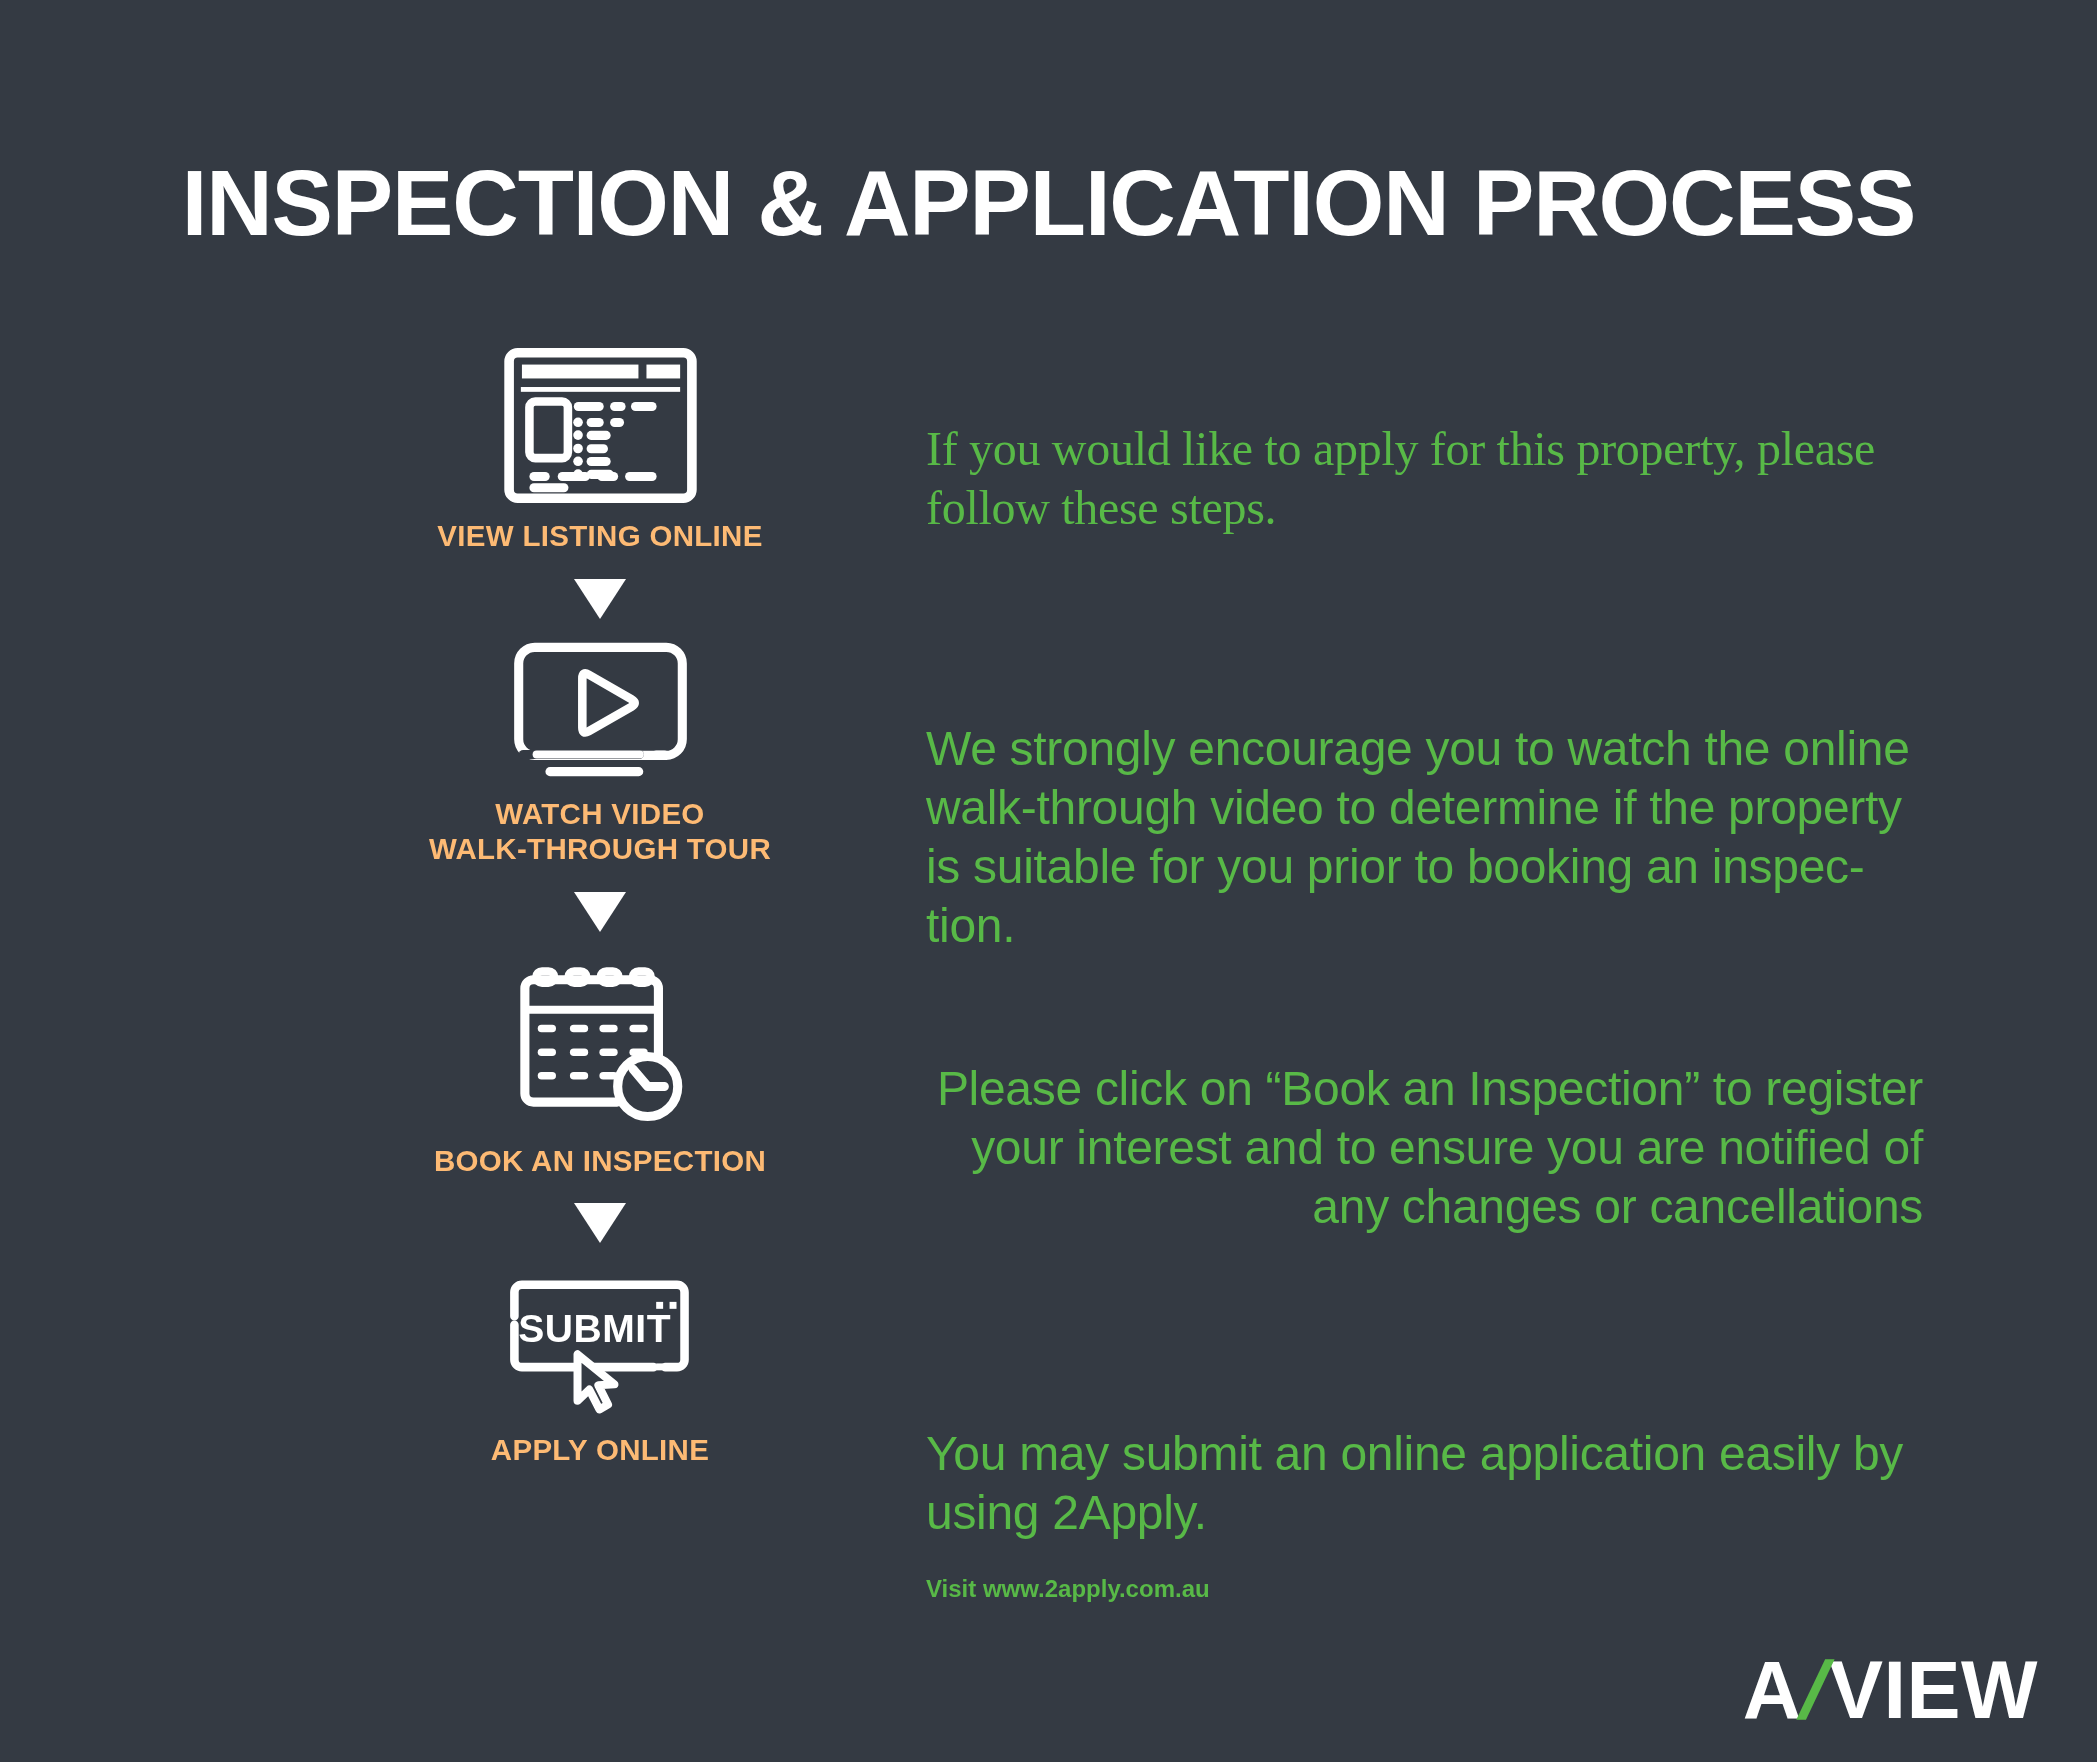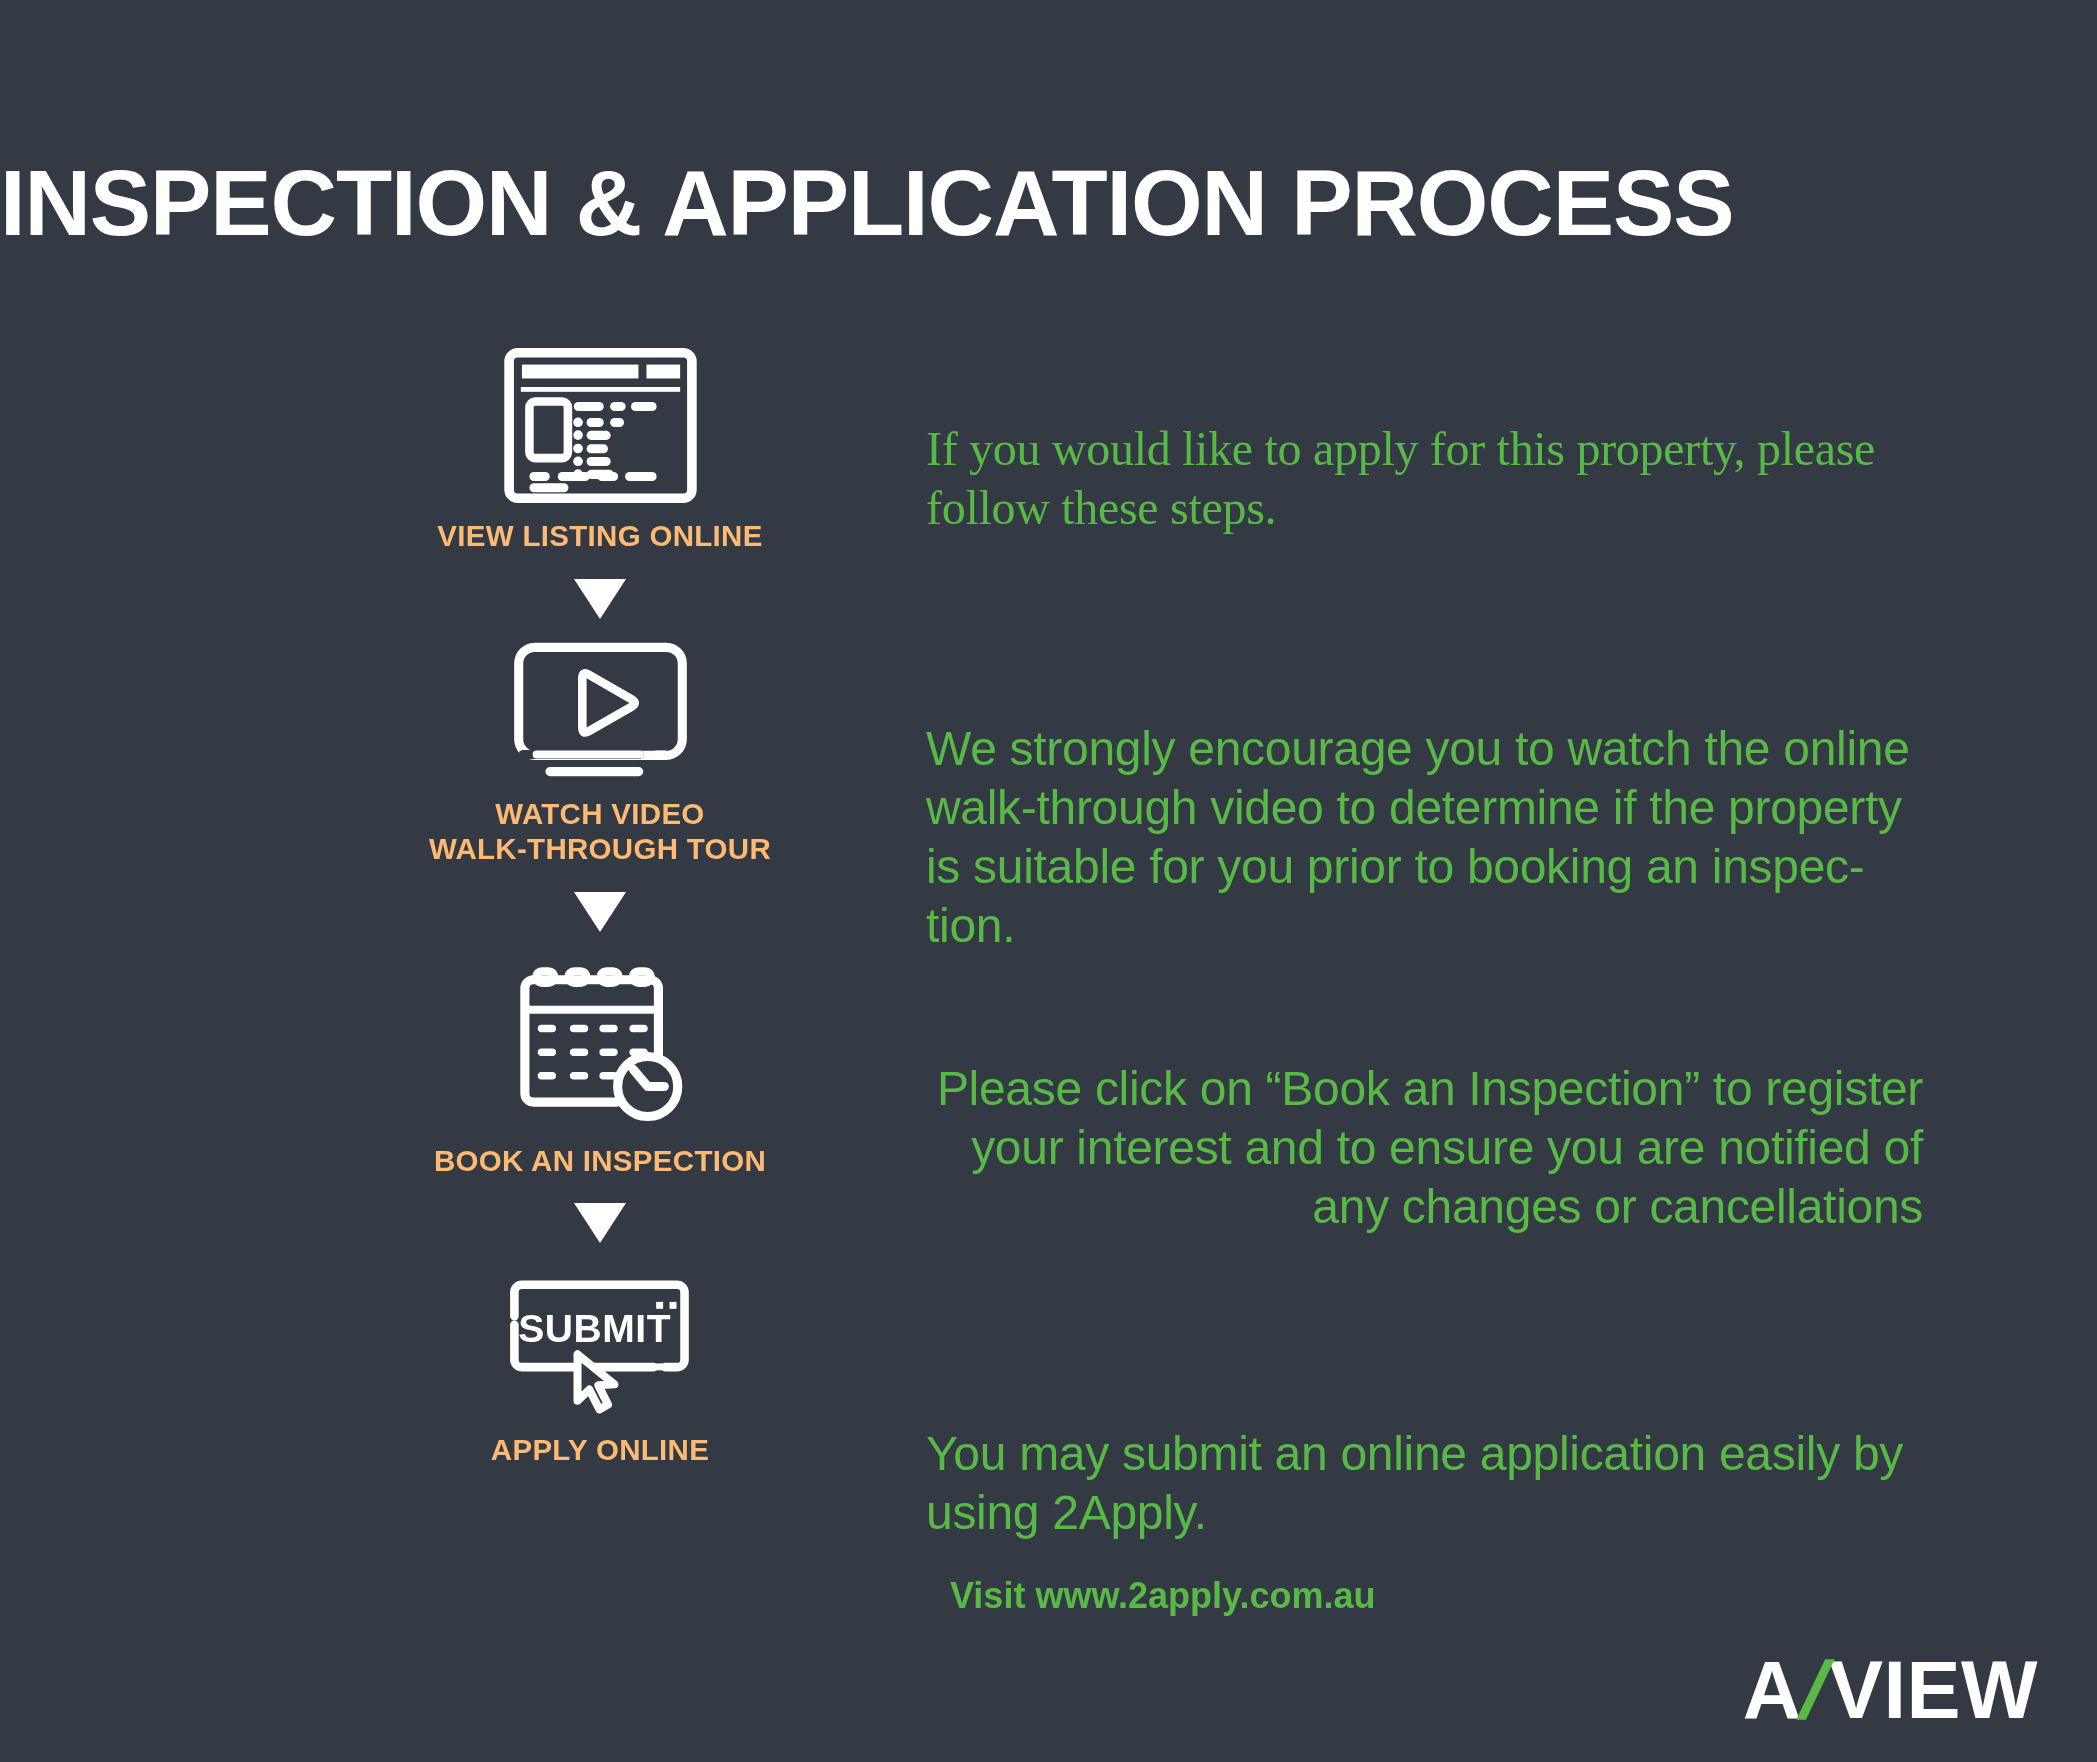--- a/index.html
+++ b/index.html
@@ -17,20 +17,21 @@
     background: #343a43;
     overflow: hidden;
   }
 
   
   #title {
     position: absolute;
     left: 0;
     top: 155px;
     width: 2097px;
+    text-align: center;
     color: #ffffff;
     font-family: "Liberation Sans", sans-serif;
     font-weight: bold;
     font-size: 92px;
     letter-spacing: -1.1px;
     line-height: 1.05;
     white-space: nowrap;
   }
 
   
@@ -89,24 +90,23 @@
     width: 997px;
   }
   .para.p1 { top: 71px; font-family: Liberation Serif, serif; }
   .para.p2 { top: 371px; }
   .para.p3 { top: 711px; text-align: right; }
   .para.p4 { top: 1076px; }
   .visit {
     position: absolute;
     top: 1227px;
     color: #58b947;
-    font-size: 36px;
+    font-size: 24px;
     font-weight: bold;
     letter-spacing: 0px;
-    margin-left: 24px;
   }
 
   
   #logo {
     position: absolute;
     right: 59px;
     bottom: 31px;
     display: flex;
     align-items: center;
     color: #ffffff;

